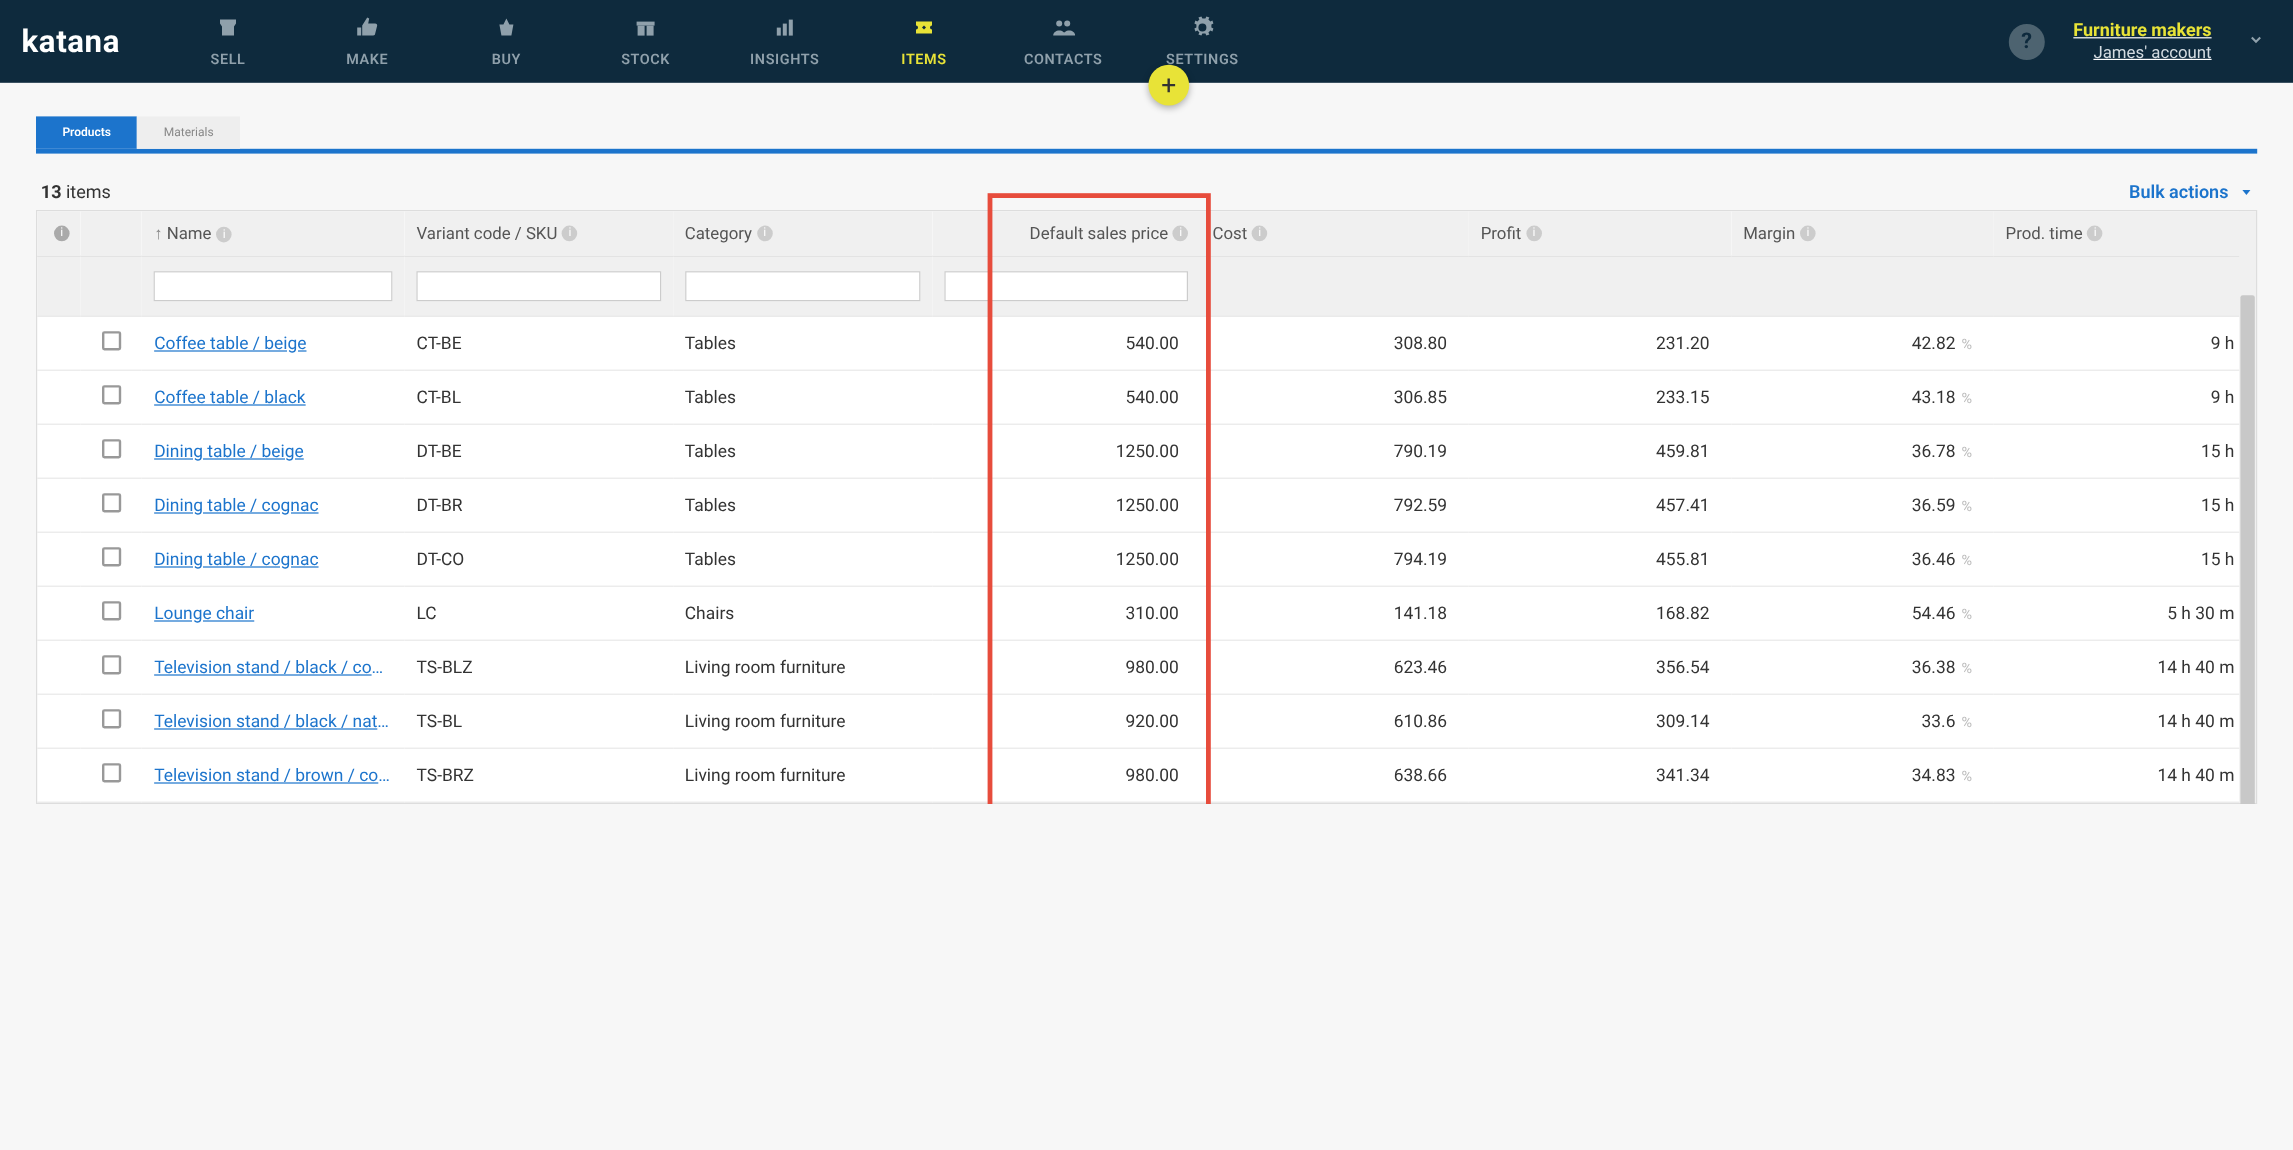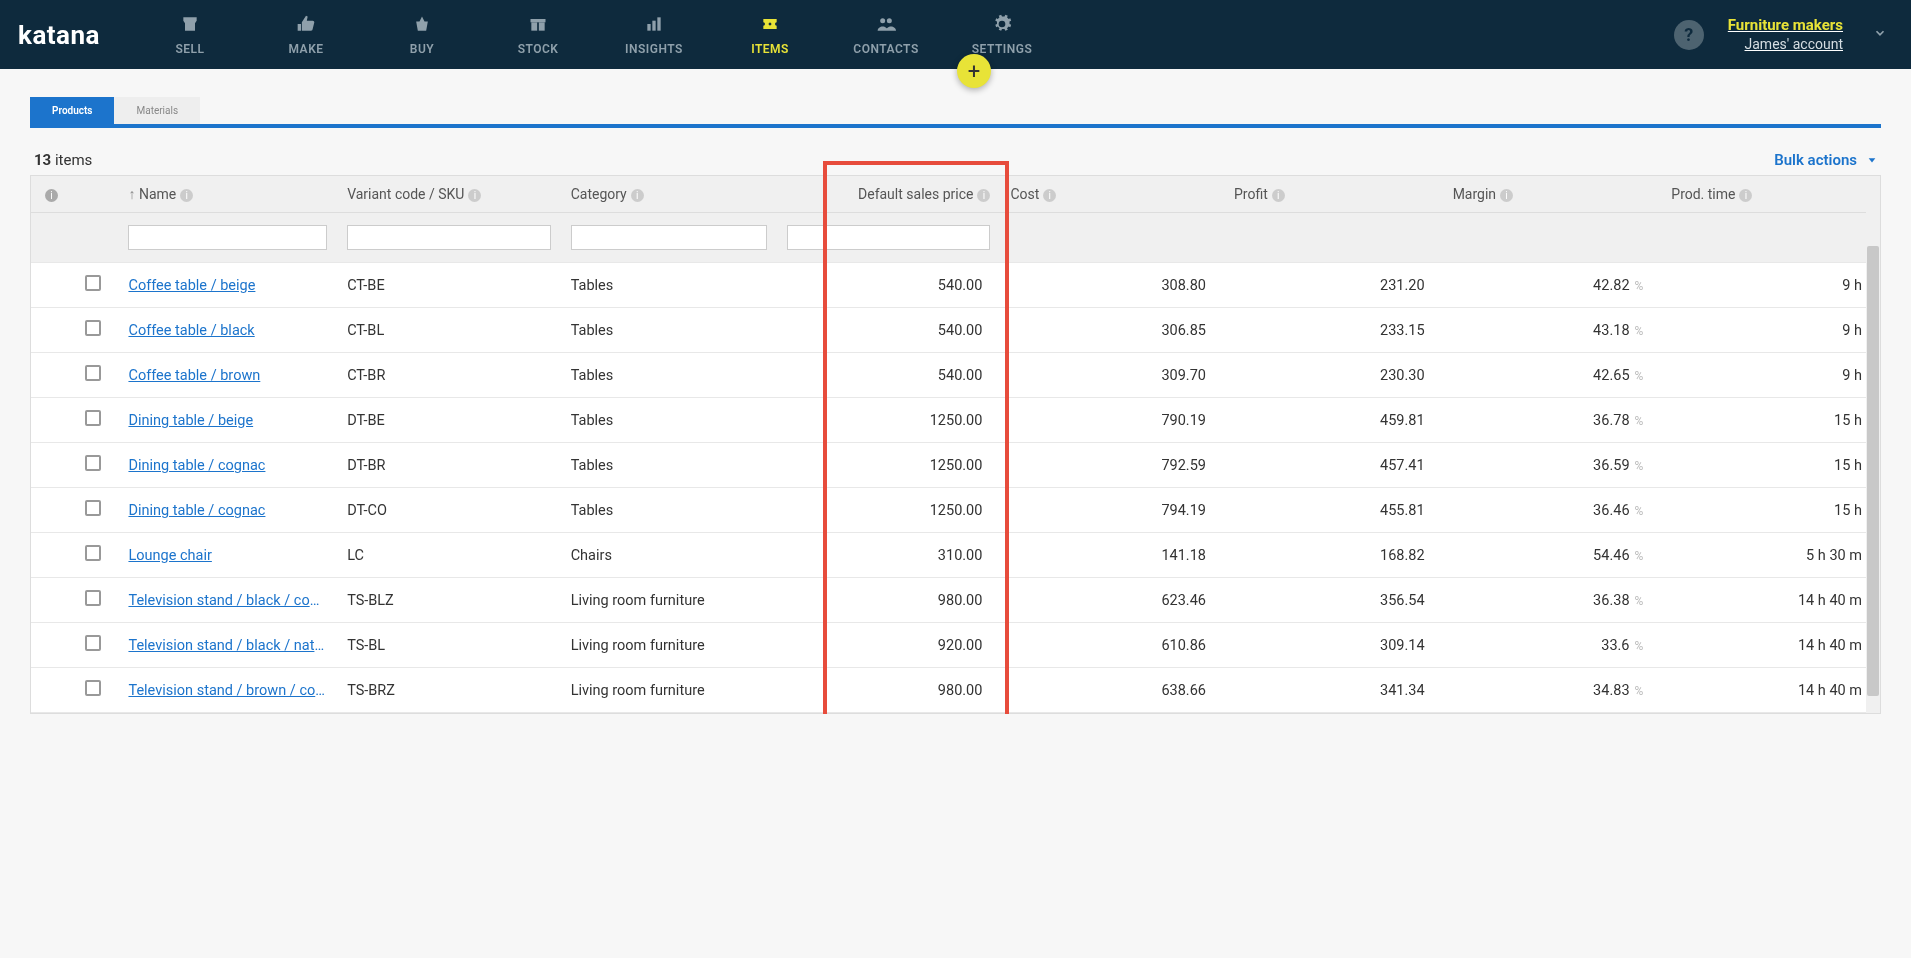--- a/index.html
+++ b/index.html
@@ -221,32 +221,20 @@
           <td>Tables</td>
           <td class="num">540.00</td>
           <td class="num">306.85</td>
           <td class="num">233.15</td>
           <td class="pct">43.18<span class="pct-sym"> %</span></td>
           <td class="time">9 h</td>
         </tr>
         <tr>
           <td></td>
           <td class="col-chk"><span class="chk"></span></td>
-          <td class="link truncate">Coffee table / brown</td>
-          <td>CT-BR</td>
-          <td>Tables</td>
-          <td class="num">540.00</td>
-          <td class="num">309.70</td>
-          <td class="num">230.30</td>
-          <td class="pct">42.65<span class="pct-sym"> %</span></td>
-          <td class="time">9 h</td>
-        </tr>
-        <tr>
-          <td></td>
-          <td class="col-chk"><span class="chk"></span></td>
           <td class="link truncate">Dining table / beige</td>
           <td>DT-BE</td>
           <td>Tables</td>
           <td class="num">1250.00</td>
           <td class="num">790.19</td>
           <td class="num">459.81</td>
           <td class="pct">36.78<span class="pct-sym"> %</span></td>
           <td class="time">15 h</td>
         </tr>
         <tr>

